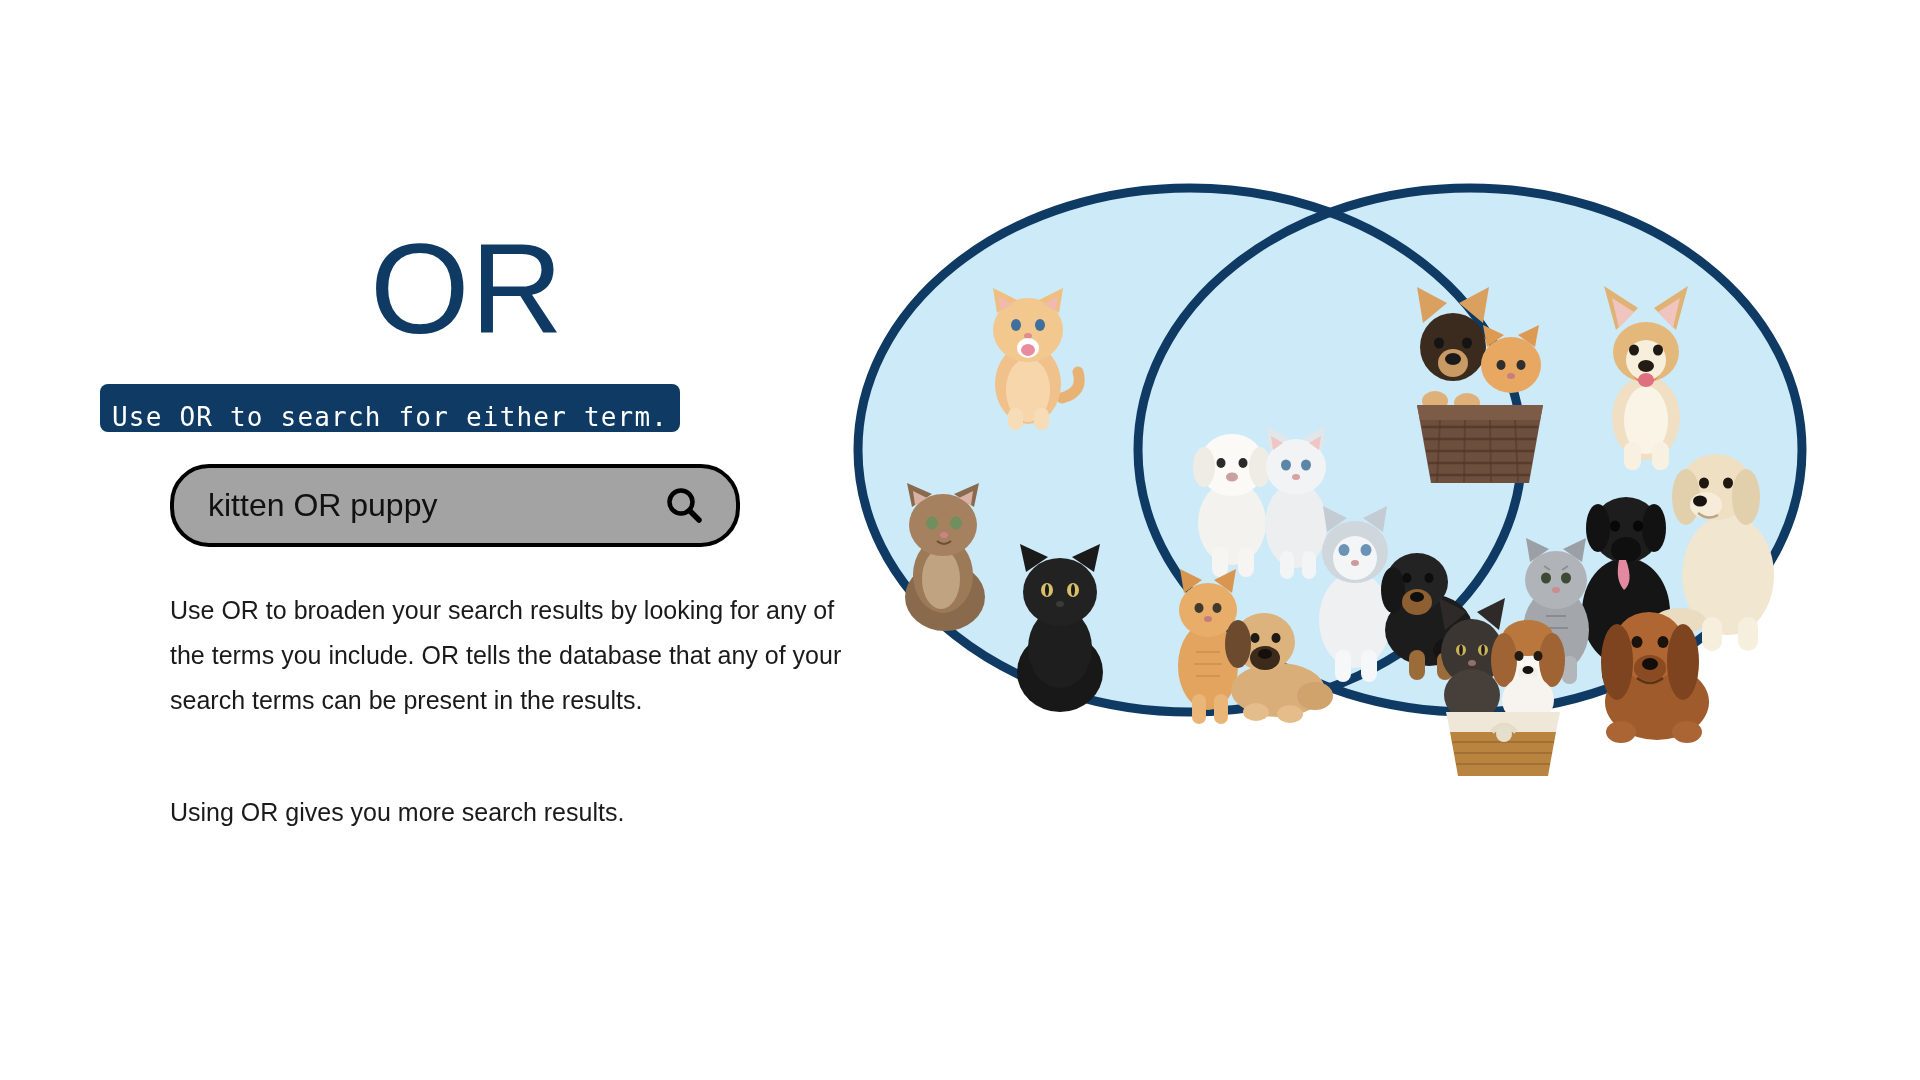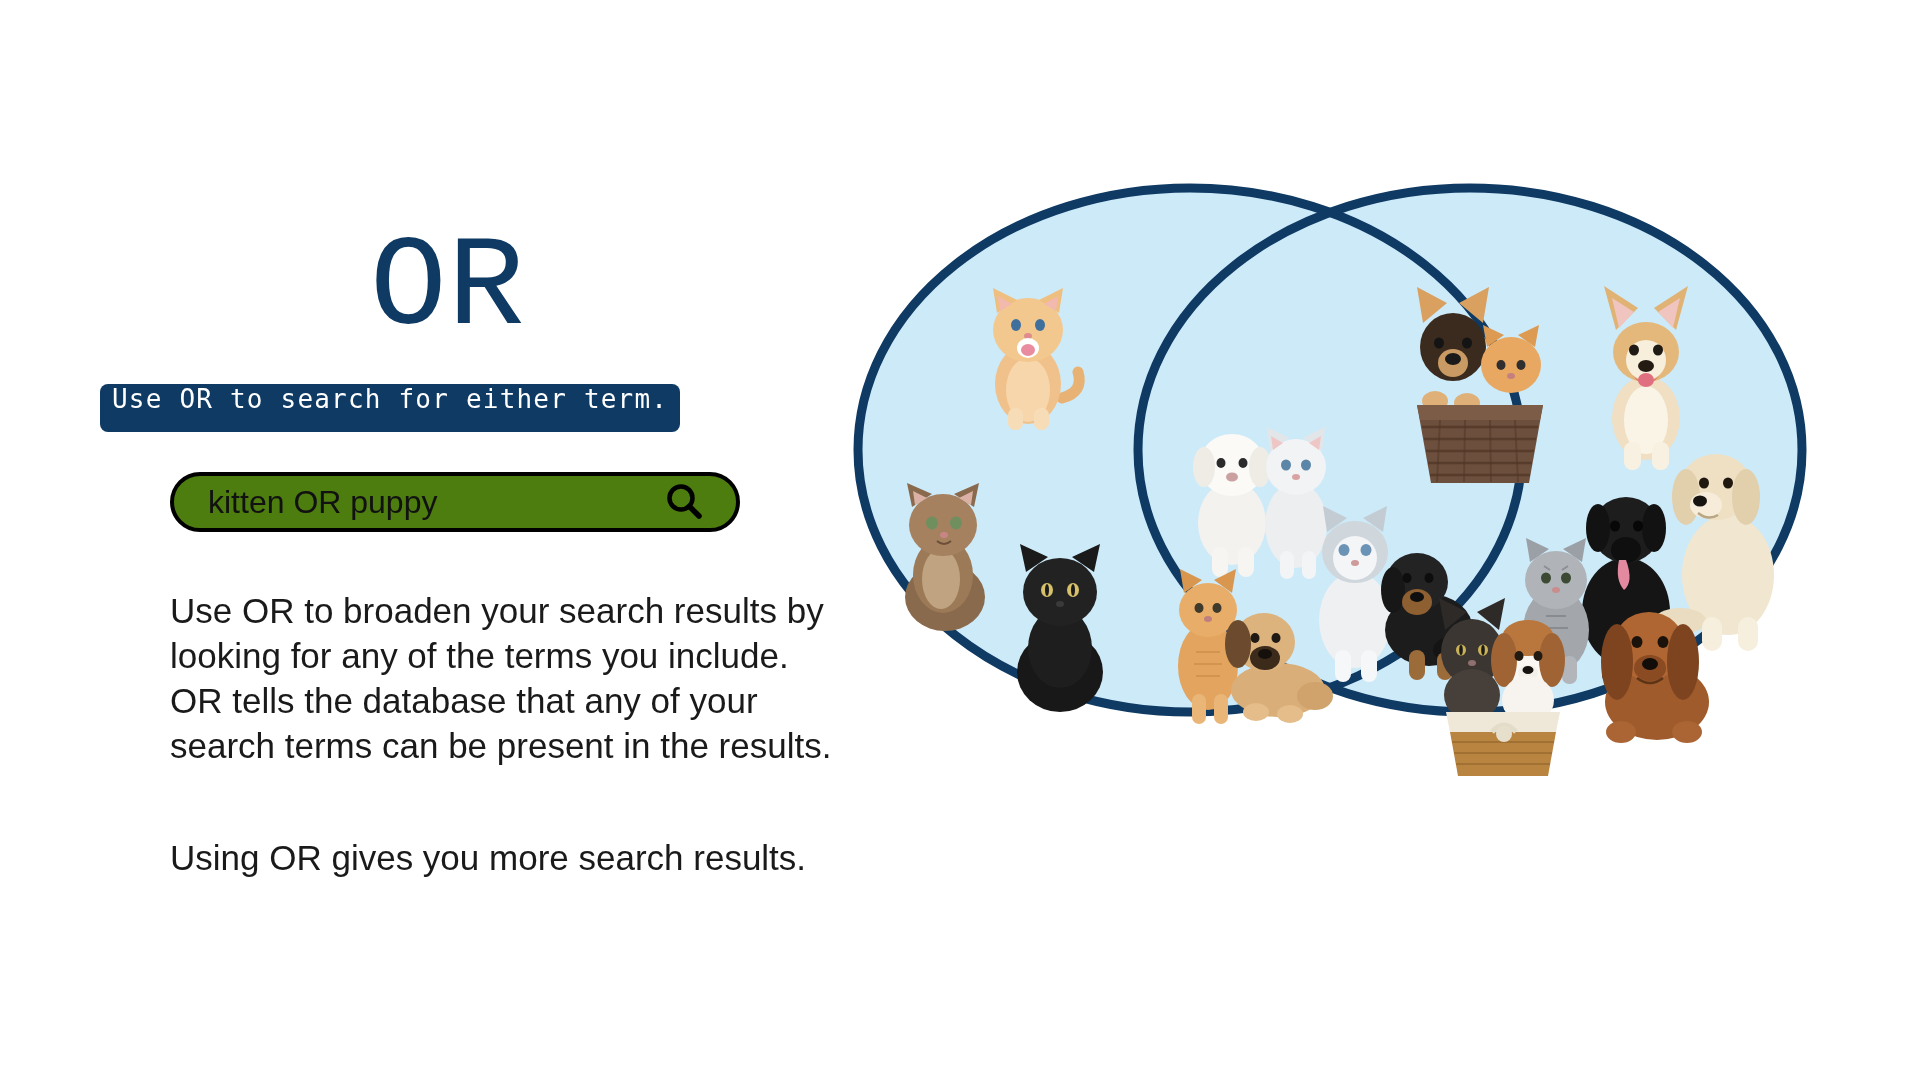--- a/index.html
+++ b/index.html
@@ -28,56 +28,55 @@
 
   .or-title {
     position: absolute;
     left: 370px;
     top: 225px;
     font-size: 128px;
     line-height: 1;
     font-weight: 400;
     color: #0e3a63;
     letter-spacing: 1px;
-    font-family: Liberation Mono, monospace;
+    font-family: Liberation Sans, sans-serif;
   }
 
   .tip-banner {
     position: absolute;
     left: 100px;
     top: 384px;
     height: 48px;
     background: #0e3a63;
     border-radius: 8px;
     display: flex;
-    align-items: flex-start;
+    align-items: flex-end;
     padding: 0 12px;
   }
 
   .tip-banner-text {
     font-family: "DejaVu Sans Mono", "Liberation Mono", monospace;
     font-size: 26px;
     color: #ffffff;
     letter-spacing: 1.2px;
     white-space: nowrap;
   }
 
   .search-box {
     position: absolute;
     left: 170px;
     top: 464px;
     width: 570px;
-    height: 60px;
+    height: 83px;
     border: 4px solid #000000;
     border-radius: 39px;
-    background: #4d7c0f;
+    background: #a3a3a3;
     display: flex;
     align-items: center;
     padding: 0 30px 0 34px;
-    margin-top: 8px;
   }
 
   .search-value {
     flex: 1;
     font-size: 32px;
     color: #111111;
     font-family: "Liberation Sans", sans-serif;
     white-space: nowrap;
     overflow: hidden;
   }
@@ -90,21 +89,21 @@
     align-items: center;
     justify-content: center;
     cursor: pointer;
   }
 
   .body-text {
     position: absolute;
     left: 170px;
     top: 588px;
     width: 680px;
-    font-size: 35px;
+    font-size: 25px;
     line-height: 45px;
     color: #1a1a1a;
     font-family: "Liberation Sans", sans-serif;
   }
 
   .body-text p { margin: 0; }
   .body-text p.spaced { margin-top: 67px; }
 
   
   .venn-wrap {

